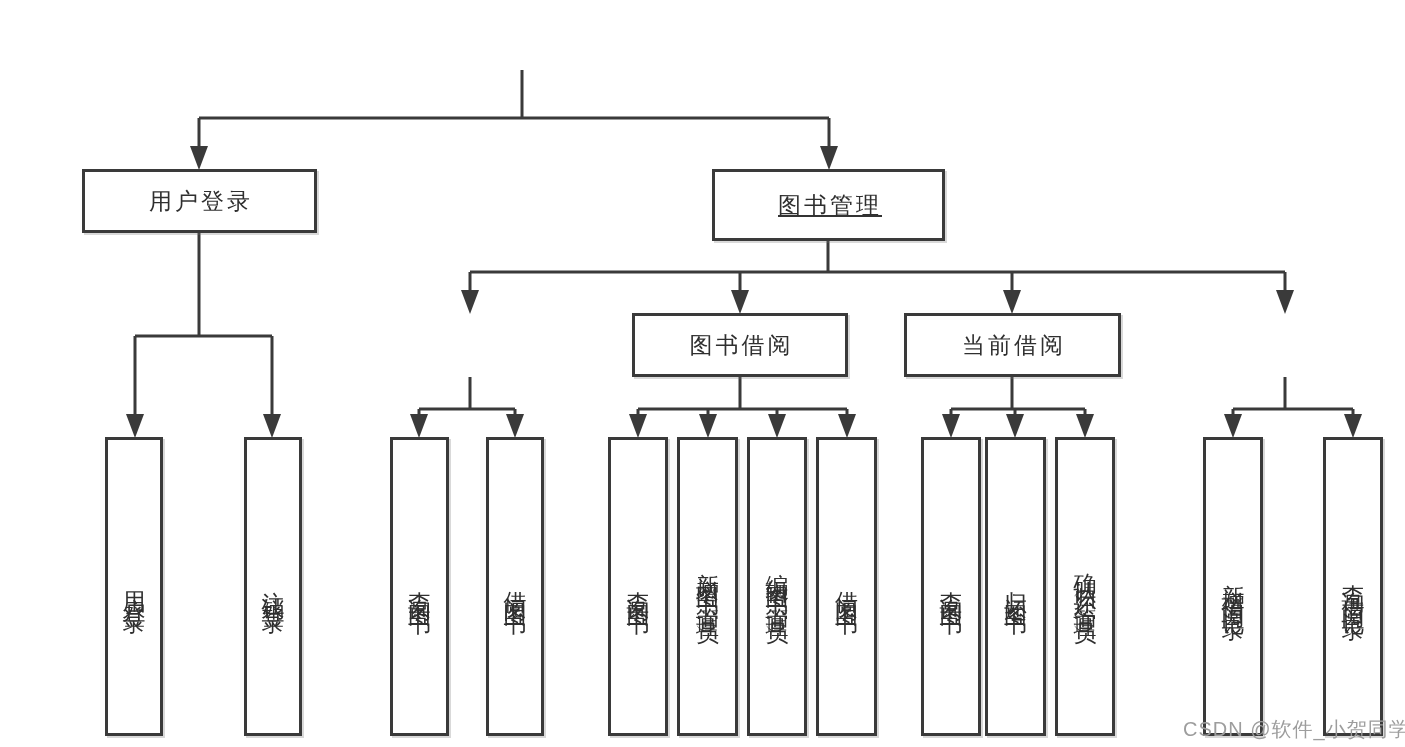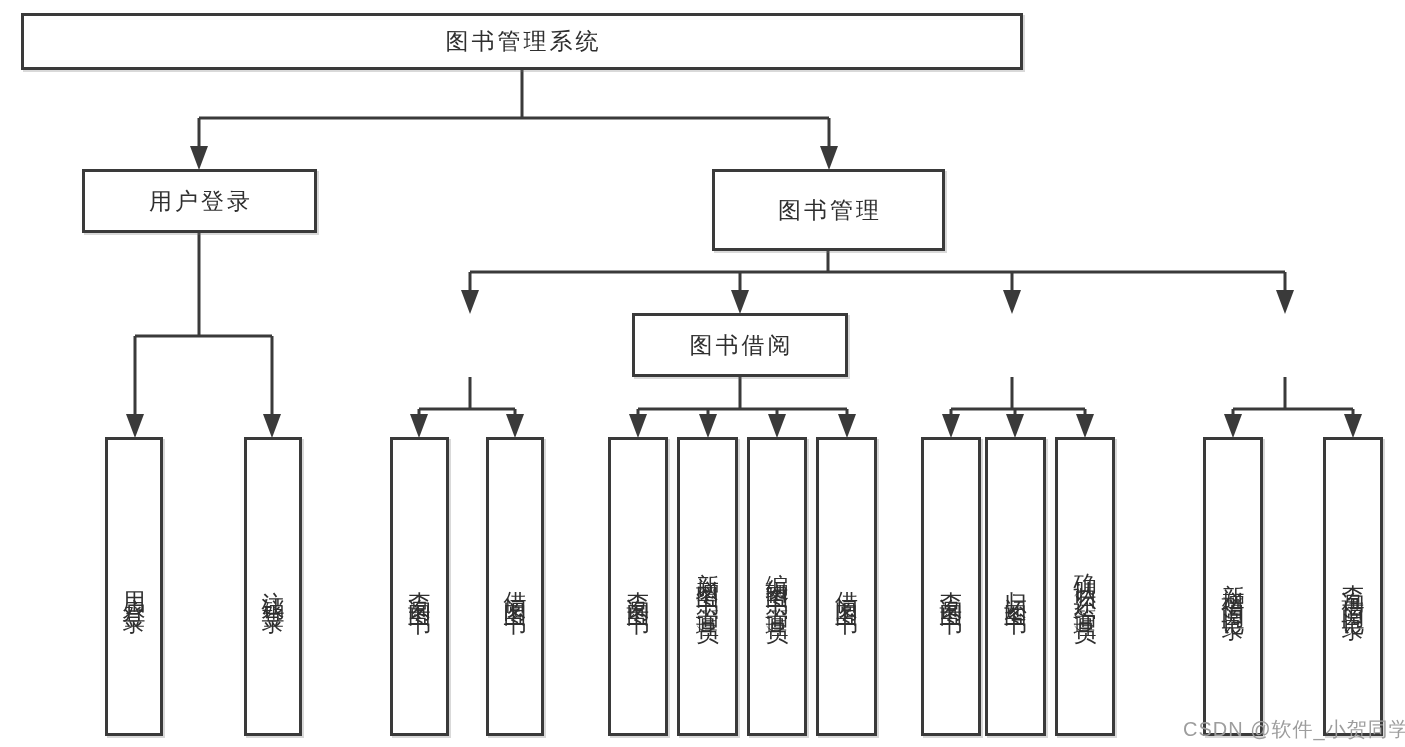--- a/index.html
+++ b/index.html
@@ -108,33 +108,33 @@
       <polygon class="arrow" points="1006,414 1024,414 1015,438"></polygon>
       <polygon class="arrow" points="1076,414 1094,414 1085,438"></polygon>
     </g>
     <g>
       <path class="edge" d="M1285 377 V409 M1233 409 H1353 M1233 409 V416 M1353 409 V416"></path>
       <polygon class="arrow" points="1224,414 1242,414 1233,438"></polygon>
       <polygon class="arrow" points="1344,414 1362,414 1353,438"></polygon>
     </g>
   </svg>
 
-  <div class="box" style="left:21px;top:13px;width:1002px;height:57px;">
-    <span class="hlabel">图书管理系统</span>
-  </div>
 
   <div class="box" style="left:82px;top:169px;width:235px;height:64px;">
     <span class="hlabel">用户登录</span>
   </div>
-  <div class="box" style="left:712px;top:169px;width:233px;height:82px;">
+  <div class="box" style="left:712px;top:169px;width:233px;height:72px;text-decoration:underline;">
     <span class="hlabel">图书管理</span>
   </div>
 
   <div class="box" style="left:632px;top:313px;width:216px;height:64px;text-align:right;">
     <span class="hlabel">图书借阅</span>
+  </div>
+  <div class="box" style="left:904px;top:313px;width:217px;height:64px;">
+    <span class="hlabel">当前借阅</span>
   </div>
 
   <div class="box" style="left:105px;top:437px;width:58px;height:299px;">
     <span class="vlabel">用户登录</span>
   </div>
   <div class="box" style="left:244px;top:437px;width:58px;height:299px;">
     <span class="vlabel">注销登录</span>
   </div>
   <div class="box" style="left:390px;top:437px;width:59px;height:299px;">
     <span class="vlabel">查询图书</span>

